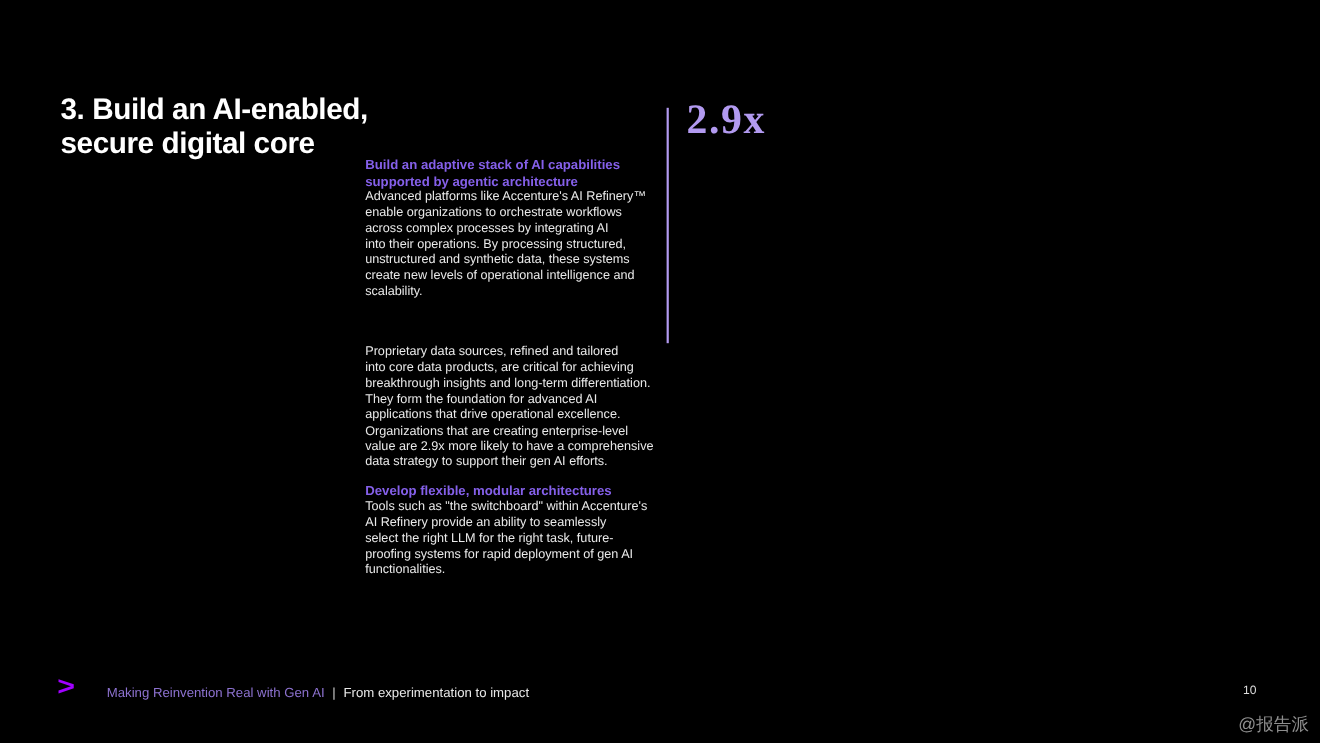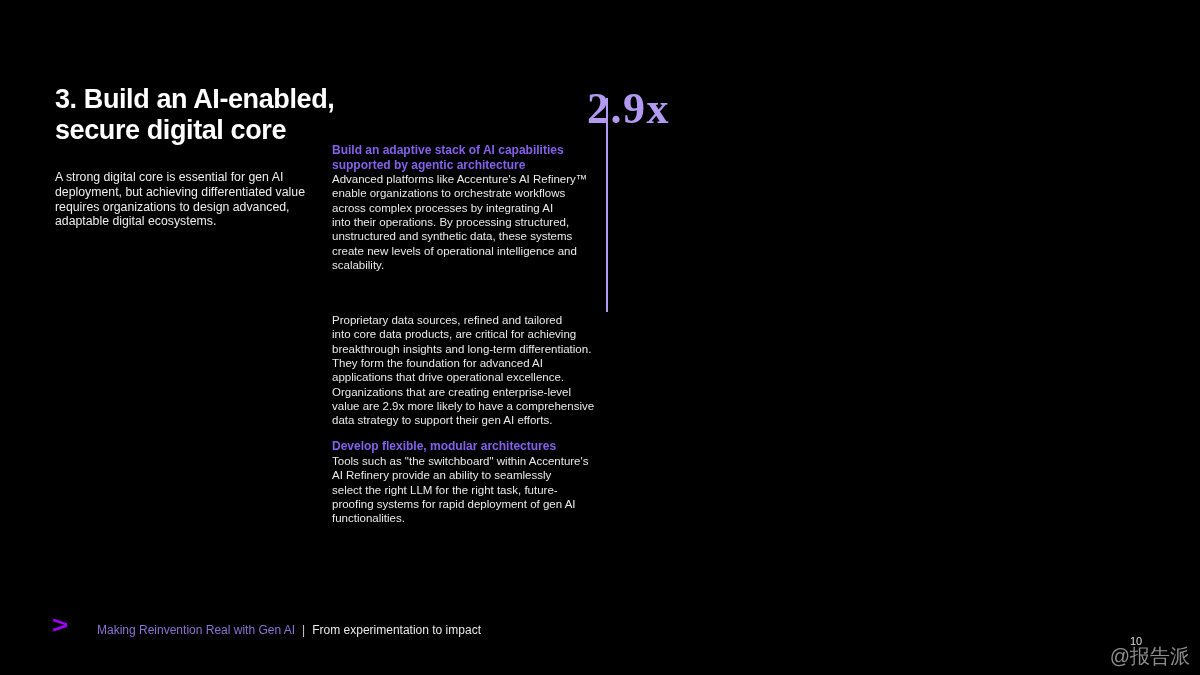--- a/index.html
+++ b/index.html
@@ -77,24 +77,24 @@
 
   
   .stat-rule {
     position: absolute;
     left: 606px; top: 98px;
     width: 2px; height: 214px;
     background: var(--stat_purple);
   }
   .stat-value {
     position: absolute;
-    left: 587px; top: 82px;
+    left: 624px; top: 82px;
     font-family: "Liberation Serif", "DejaVu Serif", serif;
     font-weight: 700;
-    font-size: 44px;
+    font-size: 38px;
     line-height: 54px;
     letter-spacing: 1.5px;
     color: var(--stat_purple);
     text-align: right;
   }
   .stat-description {
     position: absolute;
     left: 627px; top: 139px;
     width: 250px;
     font-family: "Liberation Serif", "DejaVu Serif", serif;
@@ -121,42 +121,37 @@
     font-size: 12px;
     color: #e8e8e8;
   }
   .footer-text .report-title { color: var(--footer_link_purple); }
   .footer-text .sep { margin: 0 7px; color: #cccccc; }
   .page-number {
     position: absolute;
     left: 1130px; top: 622px;
     font-size: 11px;
     color: #dddddd;
-    margin-top: 13px;
   }
   .watermark {
     position: absolute;
     right: 10px; bottom: 5px;
-    font-size: 20px;
+    font-size: 16px;
     color: #8e8e8e;
     font-family: "Liberation Sans", sans-serif;
   }
 </style>
 </head>
 <body>
 
 <div class="slide">
 
   <h1 class="page-title pre">3. Build an AI-enabled,
 secure digital core</h1>
 
-  <p class="intro-paragraph pre">A strong digital core is essential for gen AI
-deployment, but achieving differentiated value
-requires organizations to design advanced,
-adaptable digital ecosystems.</p>
 
 
   <h3 class="sec-head sec1-head pre">Build an adaptive stack of AI capabilities
 supported by agentic architecture</h3>
   <p class="sec-body sec1-body pre">Advanced platforms like Accenture's AI Refinery™
 enable organizations to orchestrate workflows
 across complex processes by integrating AI
 into their operations. By processing structured,
 unstructured and synthetic data, these systems
 create new levels of operational intelligence and

